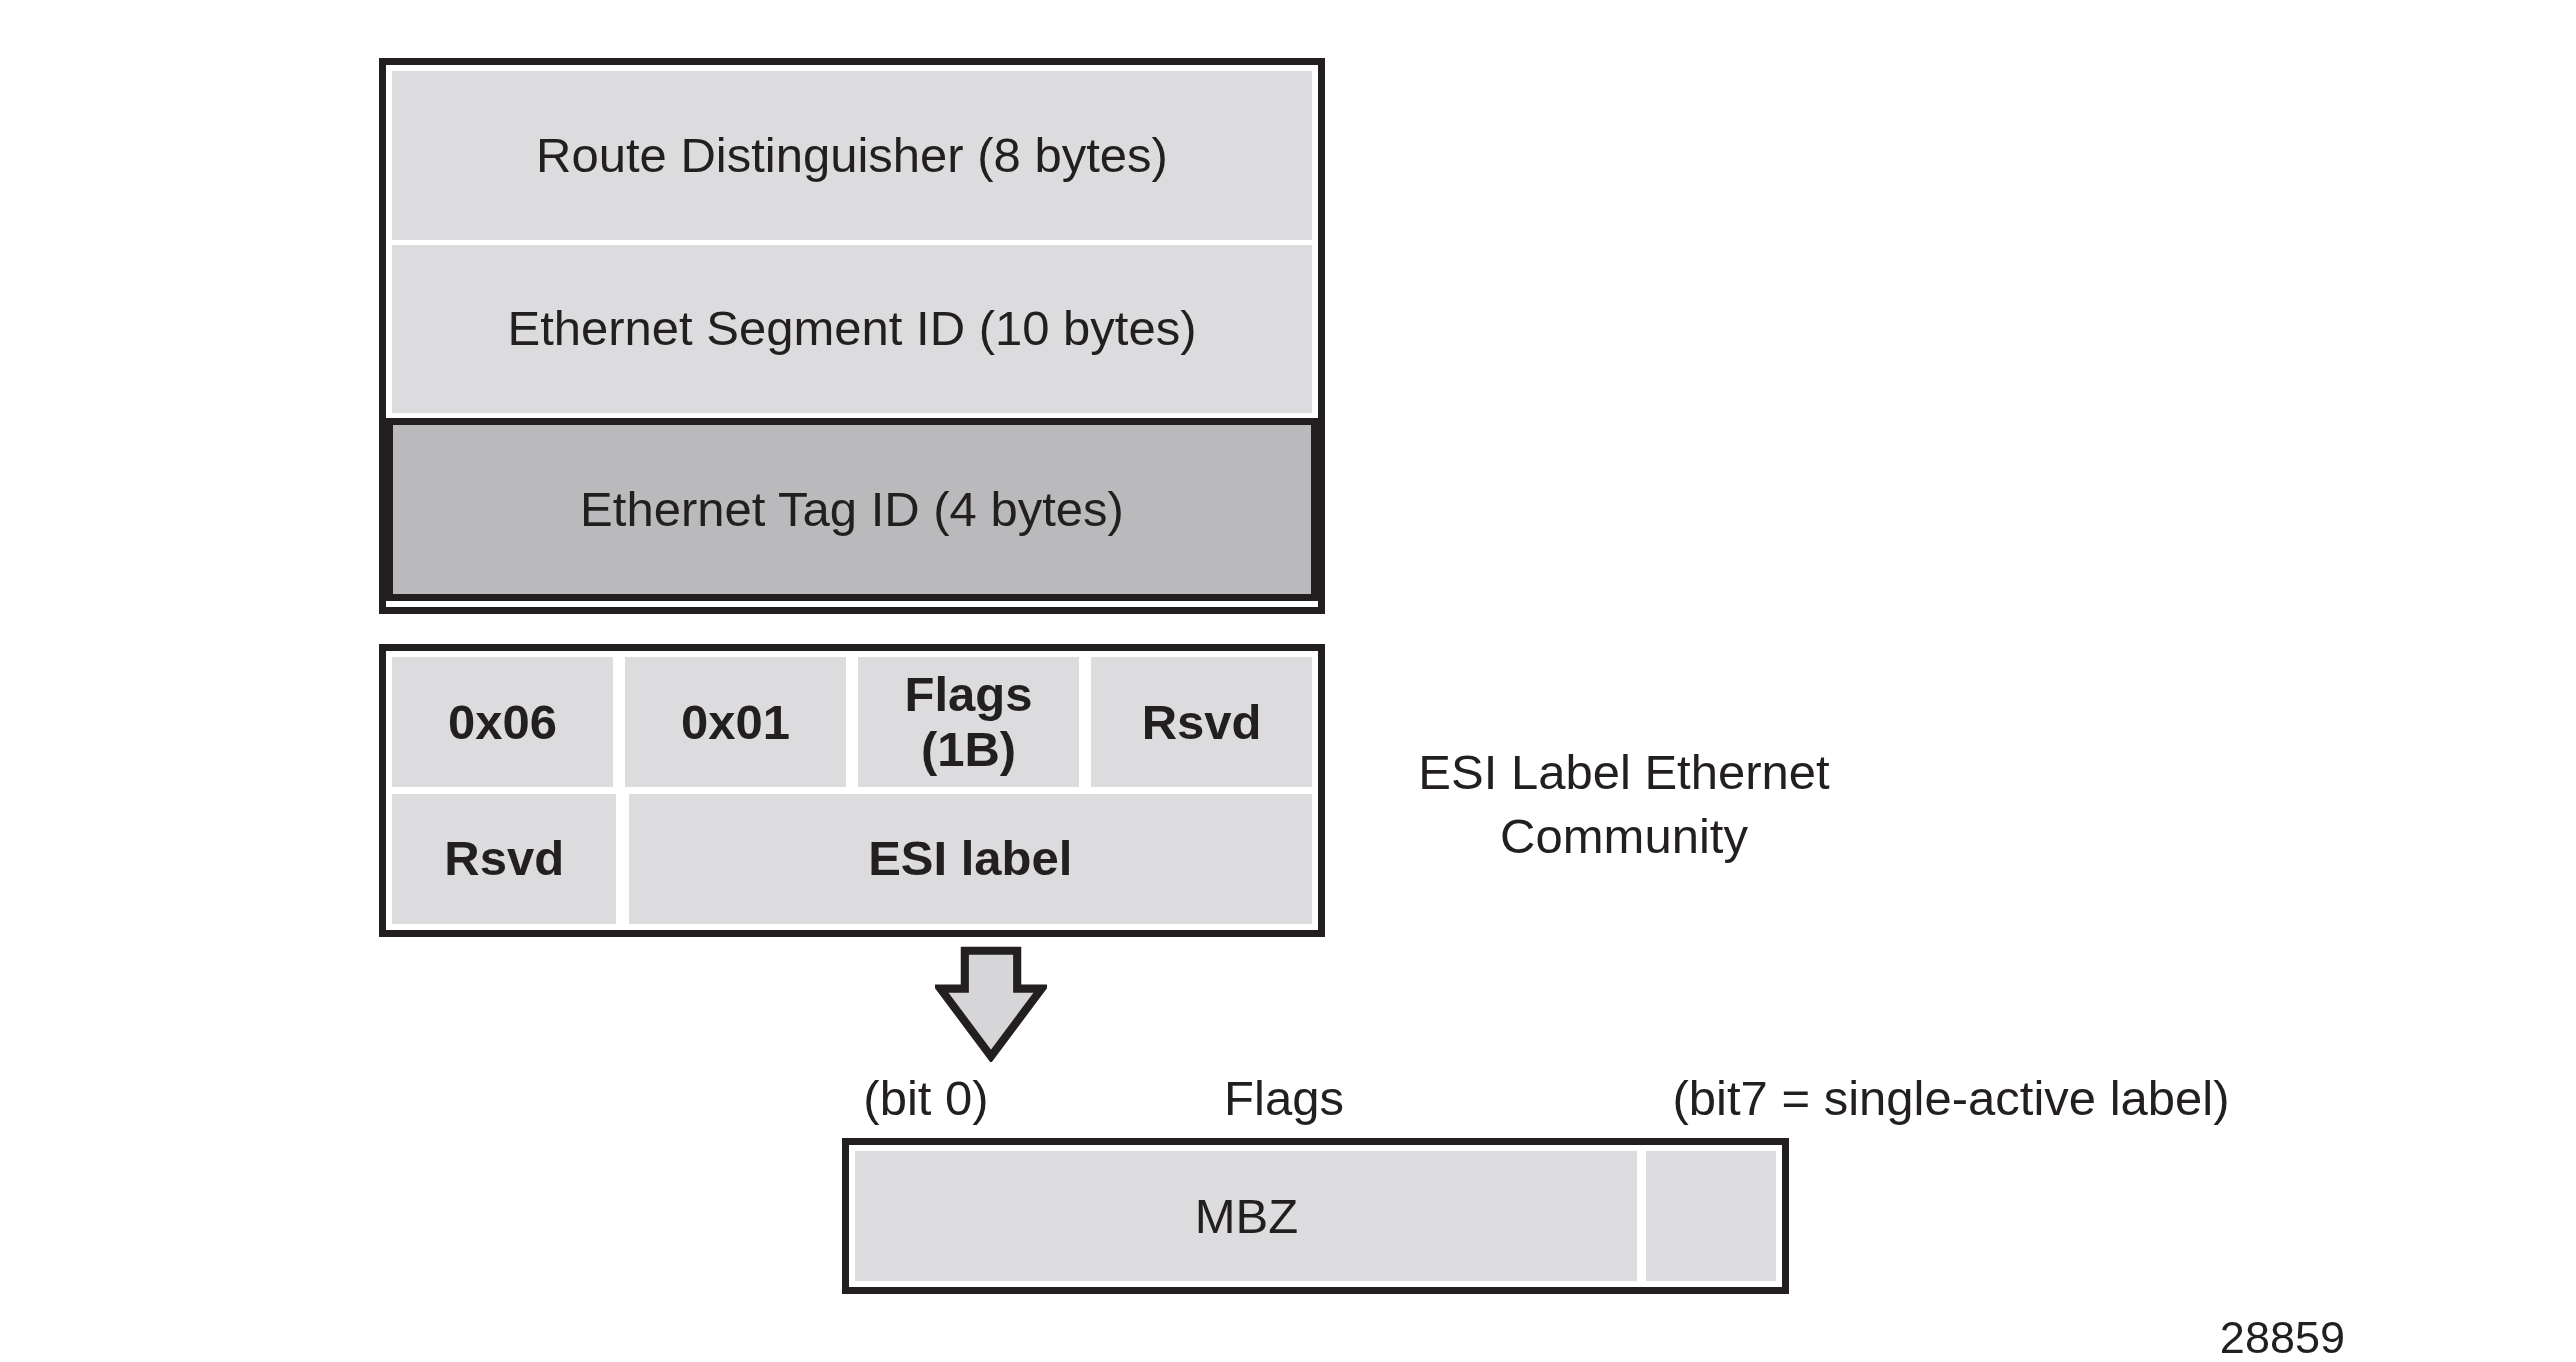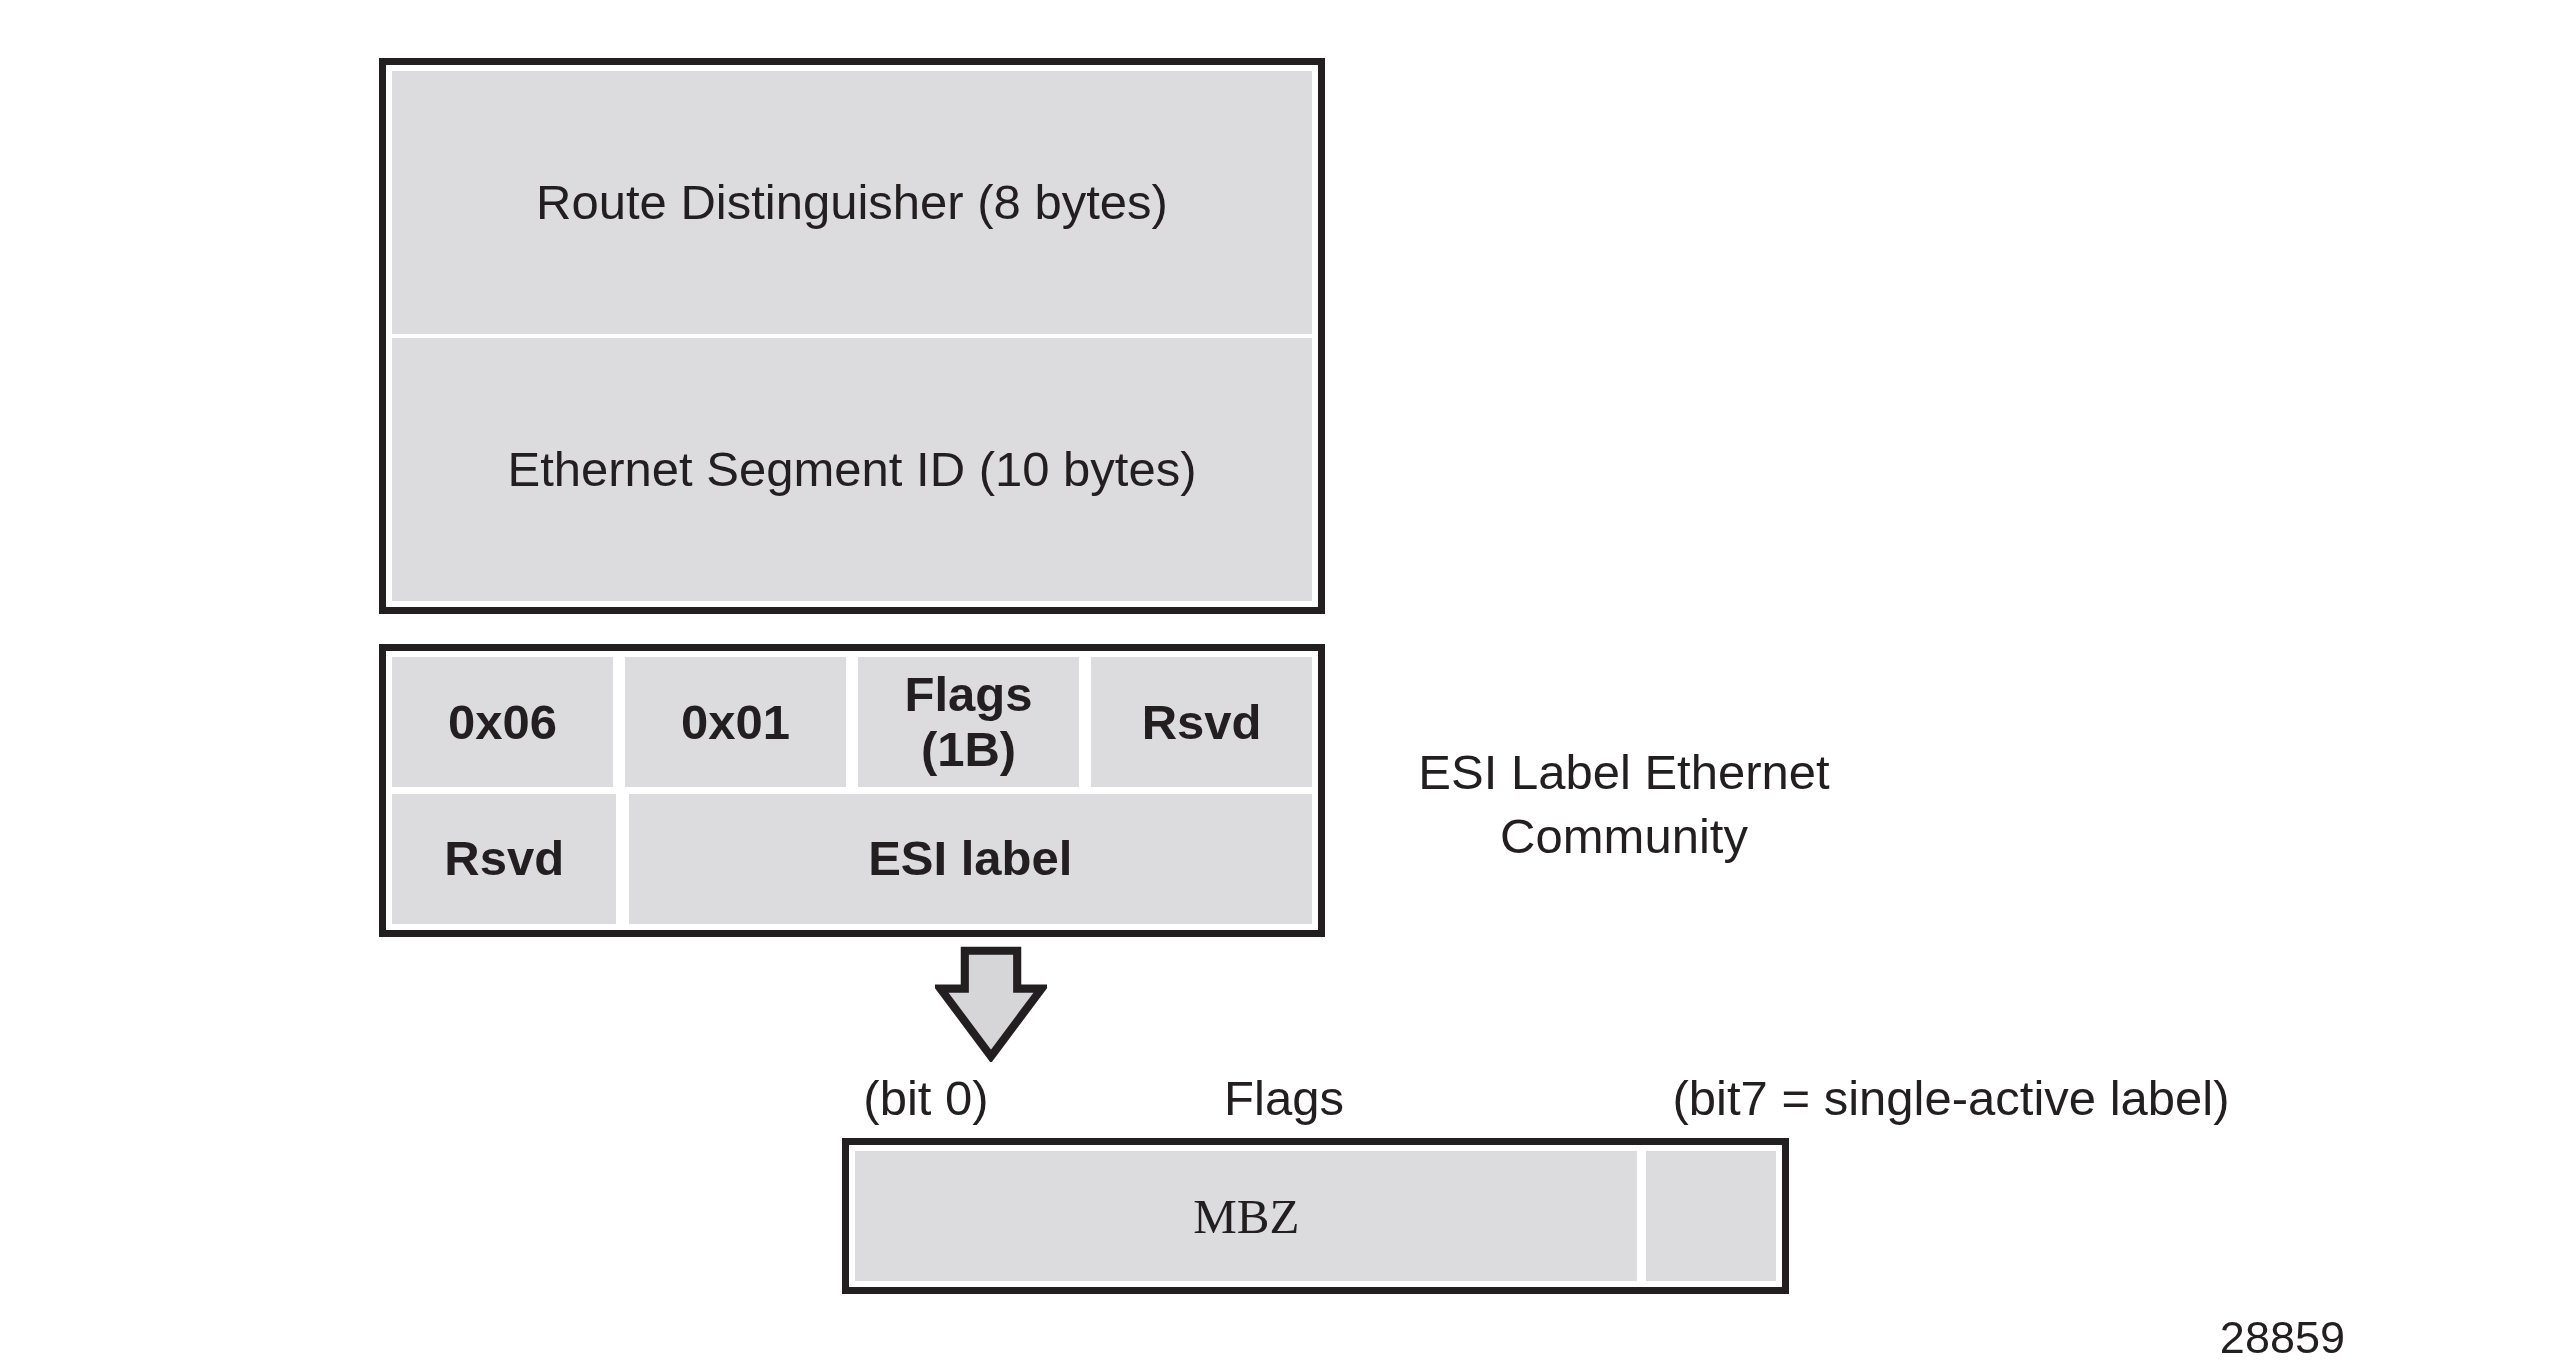--- a/index.html
+++ b/index.html
@@ -81,39 +81,42 @@
     position:absolute;left:842px;top:1138px;width:947px;height:156px;
     border:7.2px solid var(--line-black);
     background:#ffffff;
     display:flex;padding:6.3px;gap:9px;
   }
   .mbz-cell{
     background:var(--cell-fill);
     display:flex;align-items:center;justify-content:center;
     font-size:49px;
   }
-  .mbz-cell.big{flex:6.05;font-family:Liberation Serif, serif;}
+  .mbz-cell.big{flex:6.05;}
   .mbz-cell.small{flex:1;}
   
   .figure-number{
     position:absolute;right:15px;top:1315px;
     font-size:45px;line-height:1;
   }
 </style>
 </head>
 <body>
 
 <div class="canvas">
 
   <div class="route-box">
     <div class="field-row">
       <span>Route Distinguisher (8 bytes)</span>
     </div>
     <div class="field-row">
       <span>Ethernet Segment ID (10 bytes)</span>
+    </div>
+    <div class="field-row highlight">
+      <span>Ethernet Tag ID (4 bytes)</span>
     </div>
   </div>
 
   <div class="community-box">
     <div class="c-row">
       <div class="cell">
         <span>0x06</span>
       </div>
       <div class="cell">
         <span>0x01</span>

